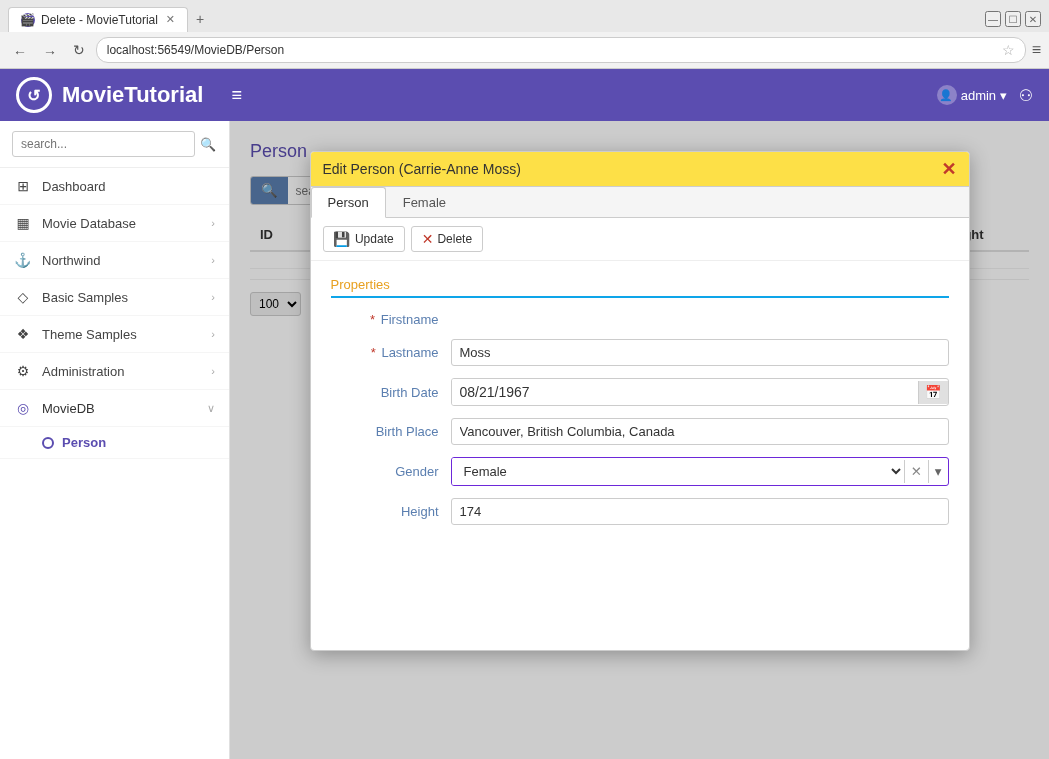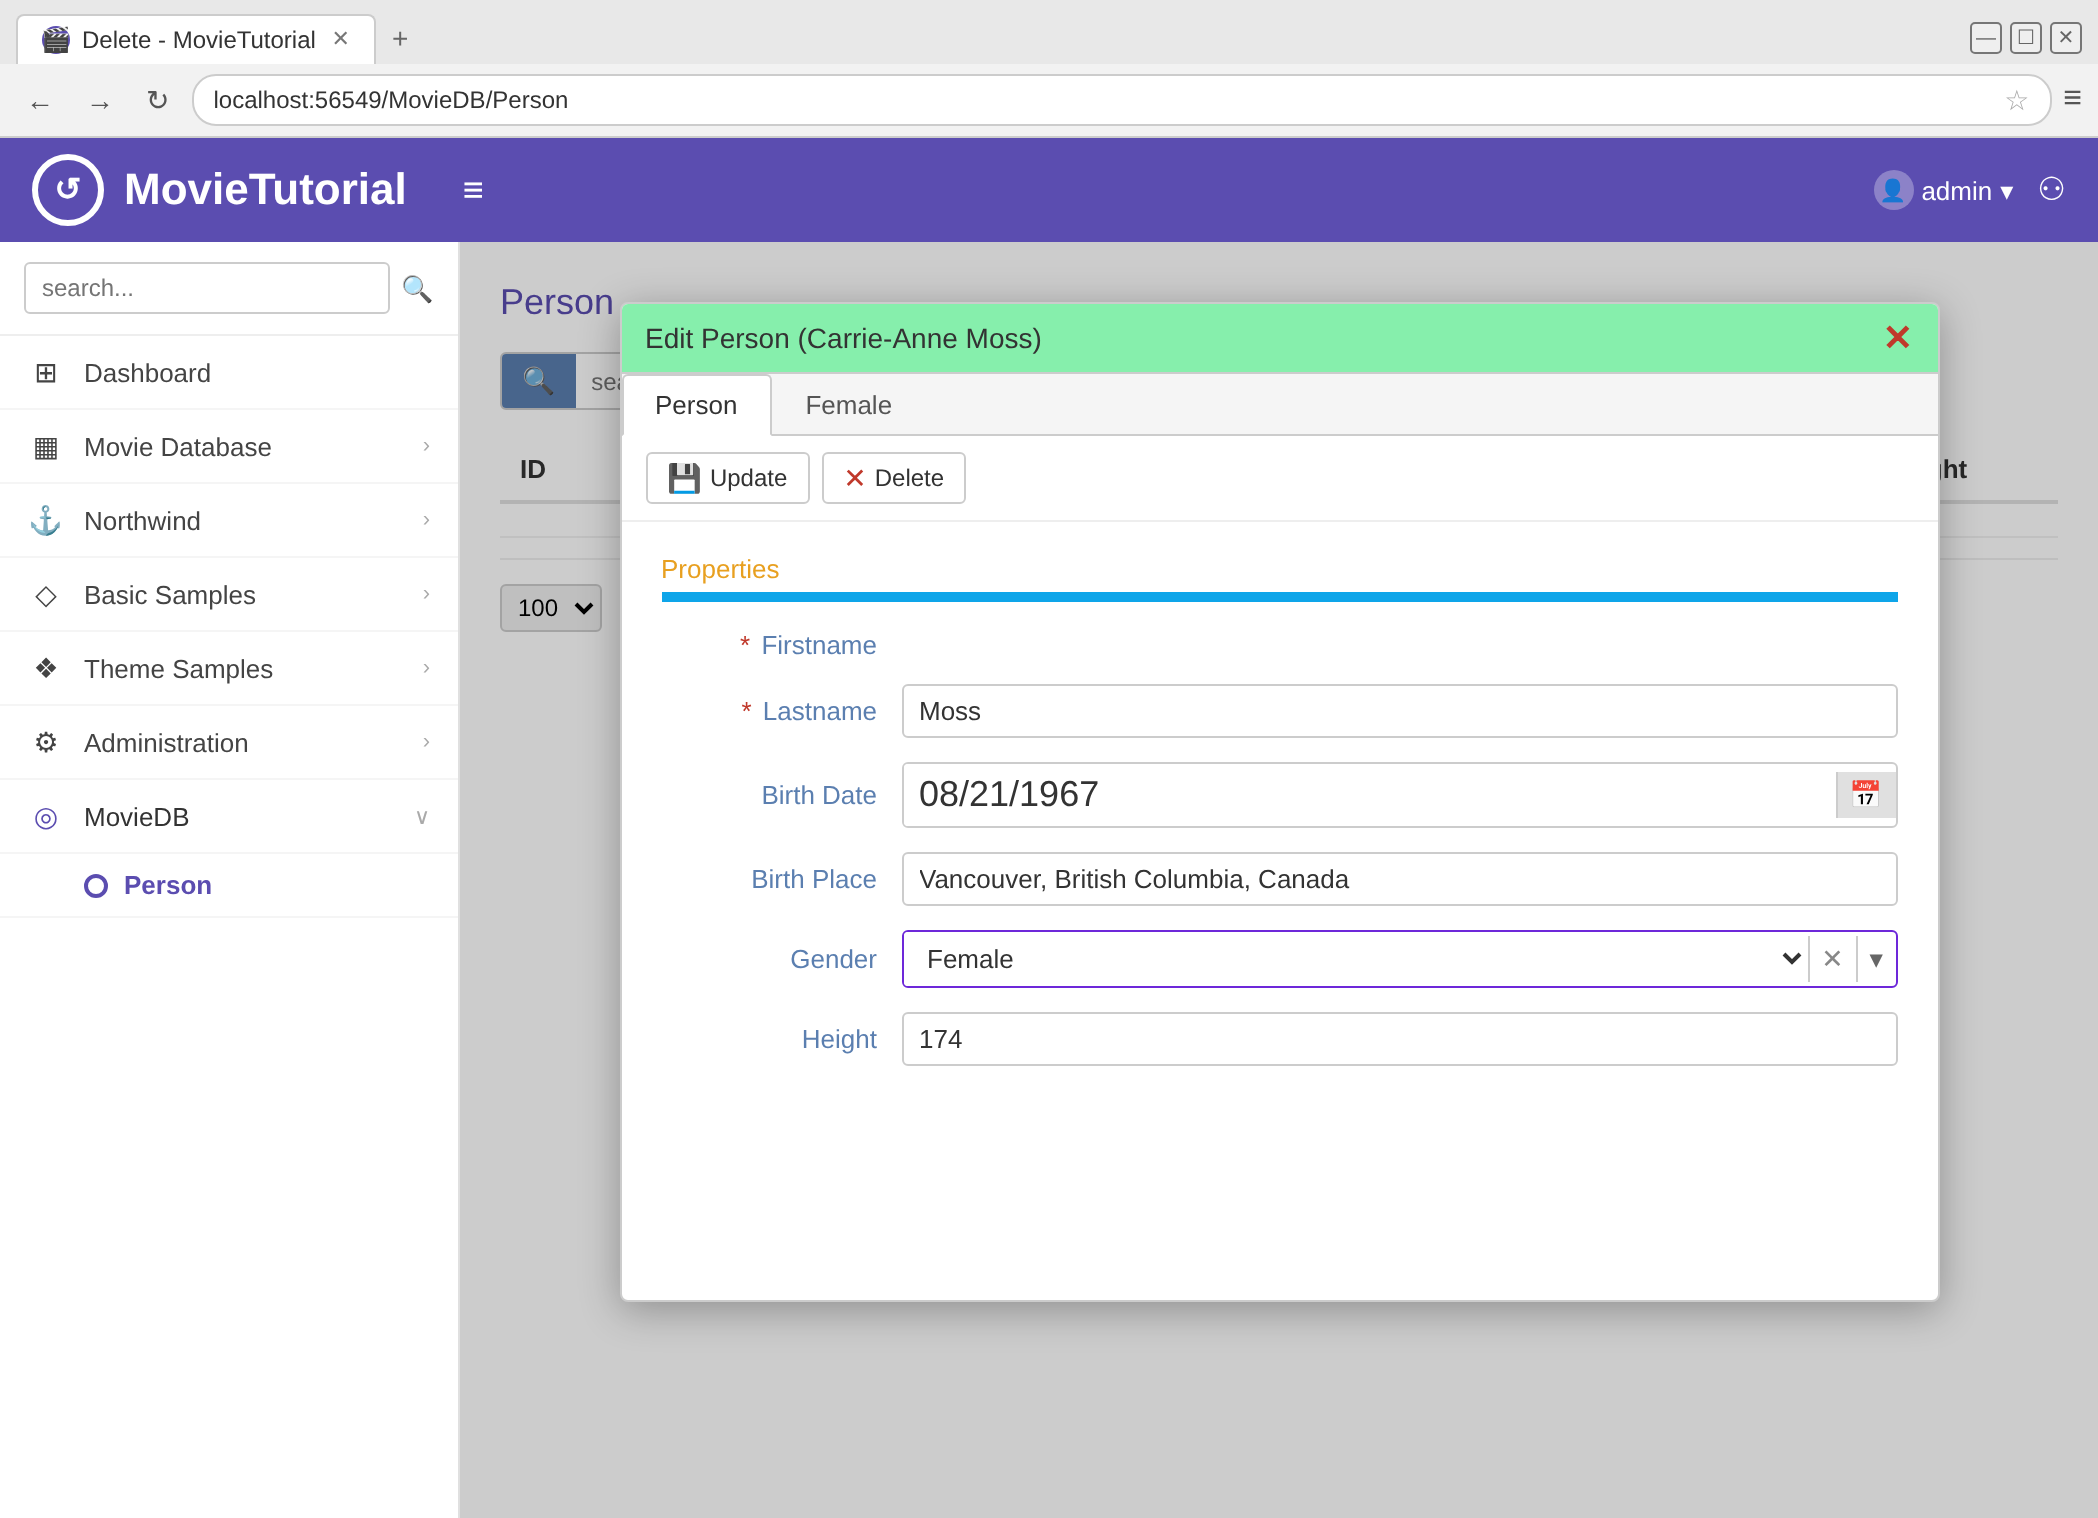--- a/index.html
+++ b/index.html
@@ -64,38 +64,38 @@
     .icon-btn { background: #fff; border: 1px solid #ccc; border-radius: 3px; padding: 5px 7px; cursor: pointer; color: #555; font-size: 14px; }
 
     
     .data-table { width: 100%; border-collapse: collapse; font-size: 13px; }
     .data-table th { text-align: left; padding: 8px 10px; border-bottom: 2px solid #e0e0e0; color: #333; font-weight: 600; white-space: nowrap; }
     .data-table td { padding: 8px 10px; border-bottom: 1px solid #f0f0f0; color: #444; }
 
     
     .modal-overlay { position: absolute; top: 0; left: 0; right: 0; bottom: 0; background: rgba(0,0,0,0.2); z-index: 10; display: flex; justify-content: center; padding-top: 30px; }
     .modal { background: #fff; border: 1px solid #ccc; border-radius: 4px; width: 660px; box-shadow: 0 4px 20px rgba(0,0,0,0.3); max-height: 500px; overflow: hidden; }
-    .modal-header { background: #86efac; padding: 8px 12px; display: flex; align-items: center; border-bottom: 1px solid #ccc; }
+    .modal-header { background: #fde047; padding: 8px 12px; display: flex; align-items: center; border-bottom: 1px solid #ccc; }
     .modal-title { flex: 1; font-size: 14px; font-weight: 500; color: #333; }
     .modal-close { color: #c0392b; cursor: pointer; font-size: 18px; font-weight: bold; line-height: 1; }
     .modal-tabs { display: flex; border-bottom: 1px solid #ccc; background: #f5f5f5; }
     .modal-tab { padding: 7px 16px; cursor: pointer; font-size: 13px; color: #555; border: 1px solid transparent; margin-bottom: -1px; }
     .modal-tab.active { background: #fff; border: 1px solid #ccc; border-bottom-color: #fff; color: #333; font-weight: 500; border-radius: 3px 3px 0 0; }
     .modal-toolbar { padding: 8px 12px; border-bottom: 1px solid #eee; display: flex; gap: 6px; }
     .modal-btn { display: flex; align-items: center; gap: 4px; background: #fff; border: 1px solid #ccc; border-radius: 3px; padding: 4px 10px; cursor: pointer; font-size: 12px; color: #333; }
     .modal-btn-update .icon { color: #27ae60; font-size: 14px; }
     .modal-btn-delete .icon { color: #c0392b; font-size: 14px; }
     .modal-content { padding: 16px 20px; }
-    .section-title { color: #e8a020; font-size: 13px; font-weight: 500; margin-bottom: 14px; border-bottom: 5px solid #0ea5e9; padding-bottom: 4px; }
+    .section-title { color: #e8a020; font-size: 13px; font-weight: 500; margin-bottom: 14px; border-bottom: 2px solid #0ea5e9; padding-bottom: 4px; }
     .form-row { display: flex; align-items: center; margin-bottom: 12px; }
     .form-label { width: 120px; text-align: right; padding-right: 12px; color: #5b7fb0; font-size: 13px; }
     .required-star { color: #c0392b; margin-right: 2px; }
     .form-input { flex: 1; border: 1px solid #ccc; border-radius: 3px; padding: 5px 8px; font-size: 13px; color: #333; outline: none; }
     .date-input-wrap { flex: 1; display: flex; align-items: center; border: 1px solid #ccc; border-radius: 3px; overflow: hidden; }
-    .date-input { flex: 1; border: none; padding: 5px 8px; font-size: 18px; color: #333; outline: none; }
+    .date-input { flex: 1; border: none; padding: 5px 8px; font-size: 14px; color: #333; outline: none; }
     .date-icon-btn { background: #e0e0e0; border: none; border-left: 1px solid #ccc; padding: 4px 6px; cursor: pointer; }
     .gender-select-wrap { flex: 1; display: flex; align-items: center; border: 1px solid #6d28d9; border-radius: 3px; overflow: hidden; }
     .gender-select { flex: 1; border: none; padding: 5px 8px; font-size: 13px; color: #333; outline: none; background: #fff; }
     .gender-clear-btn { background: none; border: none; border-left: 1px solid #ccc; padding: 4px 6px; cursor: pointer; color: #888; }
     .gender-drop-btn { background: none; border: none; border-left: 1px solid #ccc; padding: 4px 6px; cursor: pointer; color: #666; }
 
     
     .pagination { display: flex; align-items: center; gap: 8px; padding: 12px 0; margin-top: 10px; border-top: 1px solid #eee; }
     .page-size-select { border: 1px solid #ccc; border-radius: 3px; padding: 3px 4px; font-size: 12px; }
     .page-btn { background: none; border: none; color: #555; cursor: pointer; font-size: 14px; padding: 2px 4px; }

